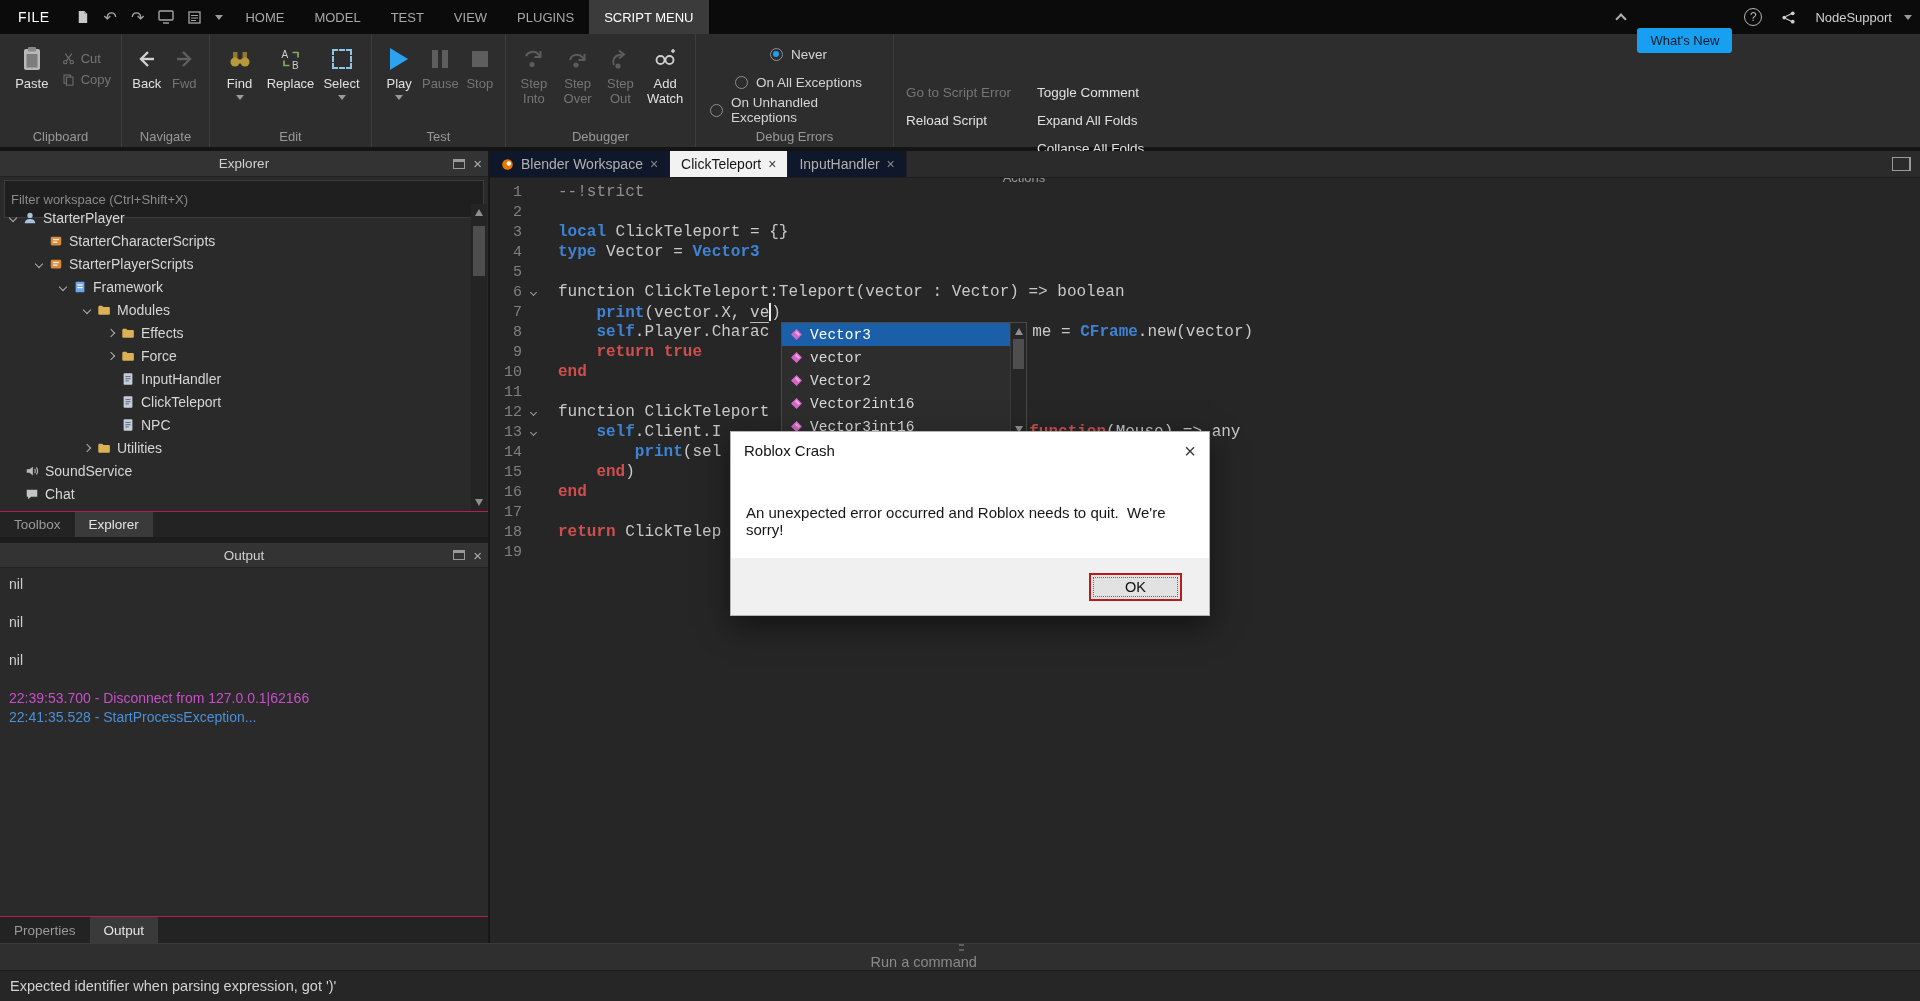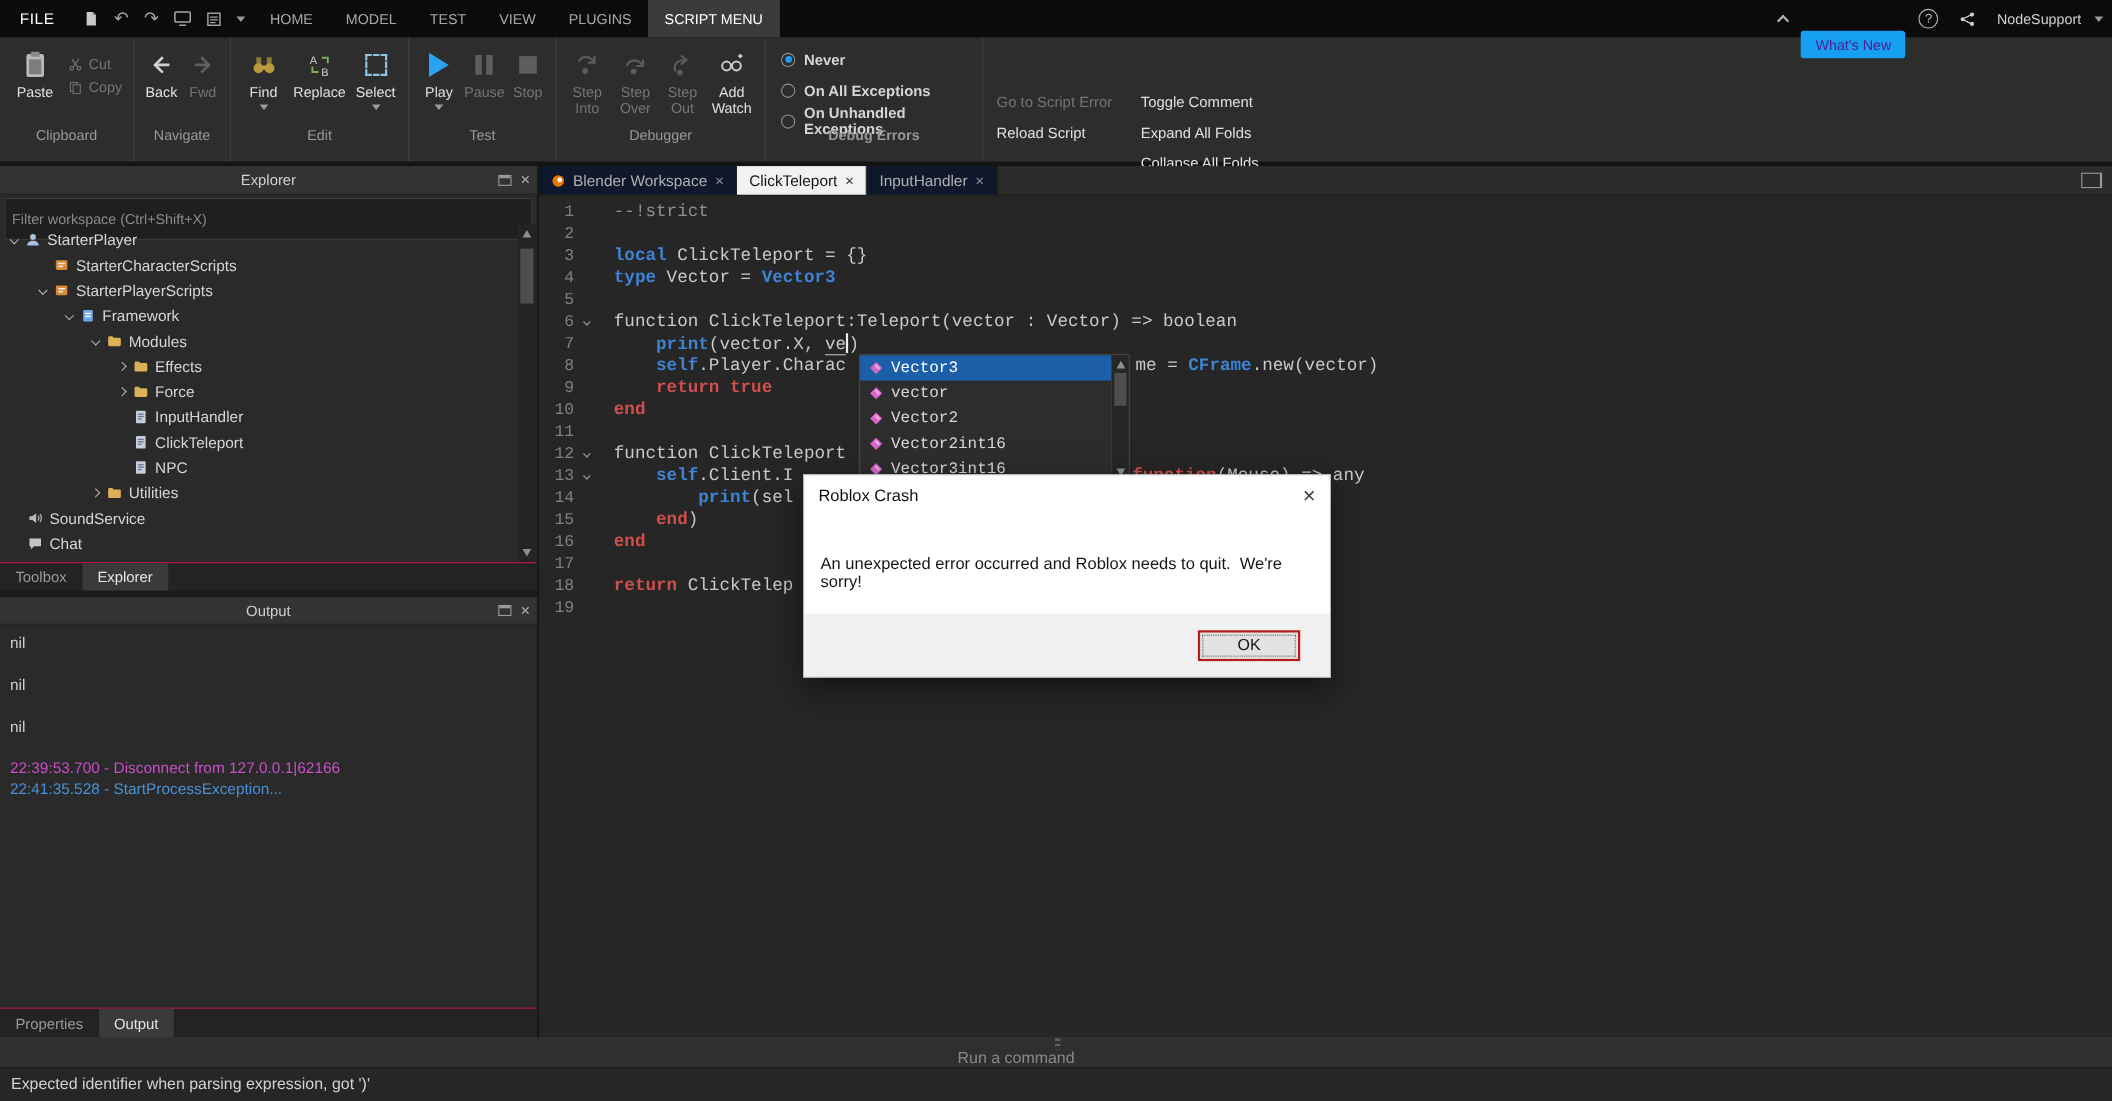--- a/index.html
+++ b/index.html
@@ -11,30 +11,30 @@
   #menubar { height:34px; background:#0b0b0b; display:flex; align-items:center; color:#b5b5b5; }
   #file-btn { padding:0 18px; height:100%; display:flex; align-items:center; color:#fff; font-size:14px; letter-spacing:.5px; }
   .mb-icon { margin:0 7px; font-size:16px; color:#a5a5a5; display:inline-flex; align-items:center; }
   .mb-tab { padding:0 15px; height:100%; display:flex; align-items:center; font-size:13px; color:#a8a8a8; }
   .mb-tab.active { background:#3b3b3b; color:#fff; }
   #mb-right { margin-left:auto; display:flex; align-items:center; gap:12px; padding-right:8px; }
   .chev { display:inline-block; width:8px; height:8px; border-right:2px solid #b0b0b0; border-bottom:2px solid #b0b0b0; }
   .chev.up { transform:rotate(-135deg); margin-top:4px; }
   .chev.down { transform:rotate(45deg); }
   .chev.right { transform:rotate(-45deg); }
-  #whats-new { background:#17a0f1; color:#4c1d95; font-size:13px; padding:5px 13px; border-radius:3px;margin-top:47px; }
+  #whats-new { background:#17a0f1; color:#0f172a; font-size:13px; padding:5px 13px; border-radius:3px;margin-top:47px; }
   #help-icon { width:18px; height:18px; border:1.5px solid #b5b5b5; border-radius:50%; color:#b5b5b5;
     display:flex; align-items:center; justify-content:center; font-size:12px; }
   #account-label { color:#d0d0d0; font-size:13px; }
   .tiny-caret { width:0; height:0; border-left:4px solid transparent; border-right:4px solid transparent; border-top:5px solid #9a9a9a; }
 
   
   #ribbon { height:113px; background:#2d2d2d; display:flex; }
   .rgroup { position:relative; height:100%; border-right:1px solid #3d3d3d; padding:6px 6px 20px; display:flex; justify-content:center; }
-  .rgroup-label { position:absolute; bottom:17px; left:0; right:0; text-align:center; font-size:13px; color:#989898; }
+  .rgroup-label { position:absolute; bottom:3px; left:0; right:0; text-align:center; font-size:13px; color:#989898; }
   .bigbtn { width:54px; display:flex; flex-direction:column; align-items:center; padding-top:4px; gap:3px; }
   .bigbtn .blabel { font-size:13px; color:#e0e0e0; text-align:center; line-height:1.15; }
   .bigbtn.dis .blabel { color:#757575; }
   .ic-box { height:30px; display:flex; align-items:center; justify-content:center; }
   .smallrow { display:flex; align-items:center; gap:6px; padding:3px 4px; }
   .smallrow .blabel { font-size:13px; color:#757575; }
   .play-tri { width:0; height:0; border-left:18px solid #2ba3f2; border-top:11px solid transparent; border-bottom:11px solid transparent; }
   .pause-ic { display:flex; gap:4px; } .pause-ic span { width:6px; height:18px; background:#5e5e5e; }
   .stop-ic { width:16px; height:16px; background:#5e5e5e; }
   .sel-box { width:20px; height:20px; border:2px dashed #8fc3e8; }
@@ -346,21 +346,21 @@
               <circle cx="16.5" cy="13" r="4" fill="none" stroke="#cfcfcf" stroke-width="1.8"></circle>
               <path d="M11.5 13h1" stroke="#cfcfcf" stroke-width="1.8"></path>
               <path d="M21 4h4M23 2v4" transform="translate(-3 0)" stroke="#cfcfcf" stroke-width="1.6"></path>
             </svg>
         </span>
         <span class="blabel">Add Watch</span>
       </div>
       <div class="rgroup-label">Debugger</div>
     </div>
 
-    <div class="rgroup" style="width:198px; flex-direction:column; justify-content:flex-start; gap:8px; padding-left:14px; padding-top:10px; align-items:flex-start;font-weight:bold;">
+    <div class="rgroup" style="width:198px; flex-direction:column; justify-content:flex-start; gap:8px; padding-left:14px; padding-top:10px; align-items:center;">
       <div class="radio-row">
         <span class="radio on"></span>
         <span class="radio-label">Never</span>
       </div>
       <div class="radio-row">
         <span class="radio"></span>
         <span class="radio-label">On All Exceptions</span>
       </div>
       <div class="radio-row">
         <span class="radio"></span>

